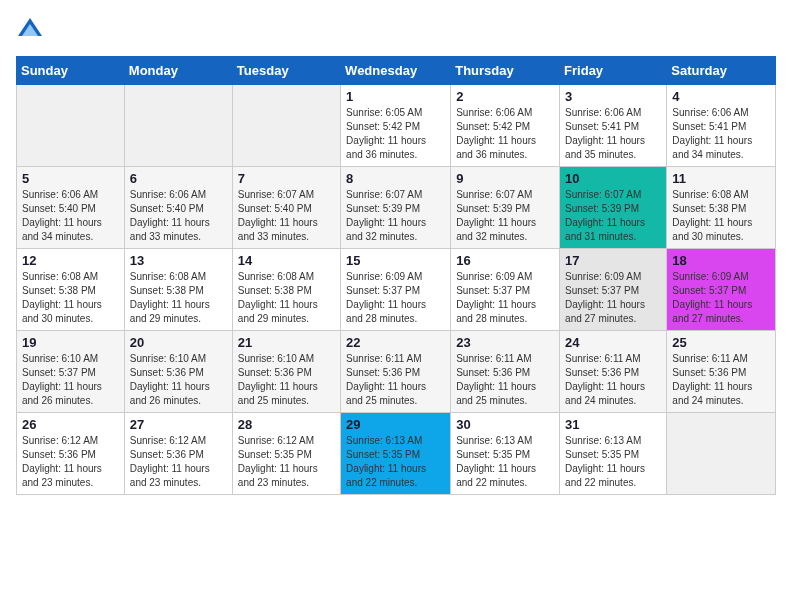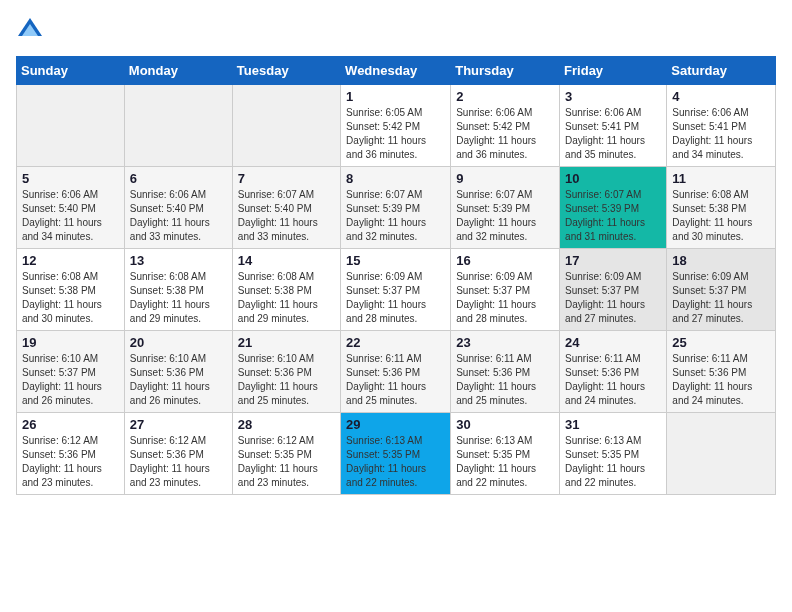--- a/index.html
+++ b/index.html
@@ -238,21 +238,21 @@
           <div class="day-info">Sunrise: 6:09 AM
 Sunset: 5:37 PM
 Daylight: 11 hours and 28 minutes.</div>
         </td>
         <td style="background-color: #e5e5e5; margin-top: 36px;">
           <span class="day-number">17</span>
           <div class="day-info">Sunrise: 6:09 AM
 Sunset: 5:37 PM
 Daylight: 11 hours and 27 minutes.</div>
         </td>
-        <td style="background-color: #e5e5e5;">
+        <td style="background-color: #d946ef;">
           <span class="day-number">18</span>
           <div class="day-info">Sunrise: 6:09 AM
 Sunset: 5:37 PM
 Daylight: 11 hours and 27 minutes.</div>
         </td>
       </tr>
       <tr>
         <td style="background-color: rgb(245, 245, 245);">
           <span class="day-number">19</span>
           <div class="day-info">Sunrise: 6:10 AM

